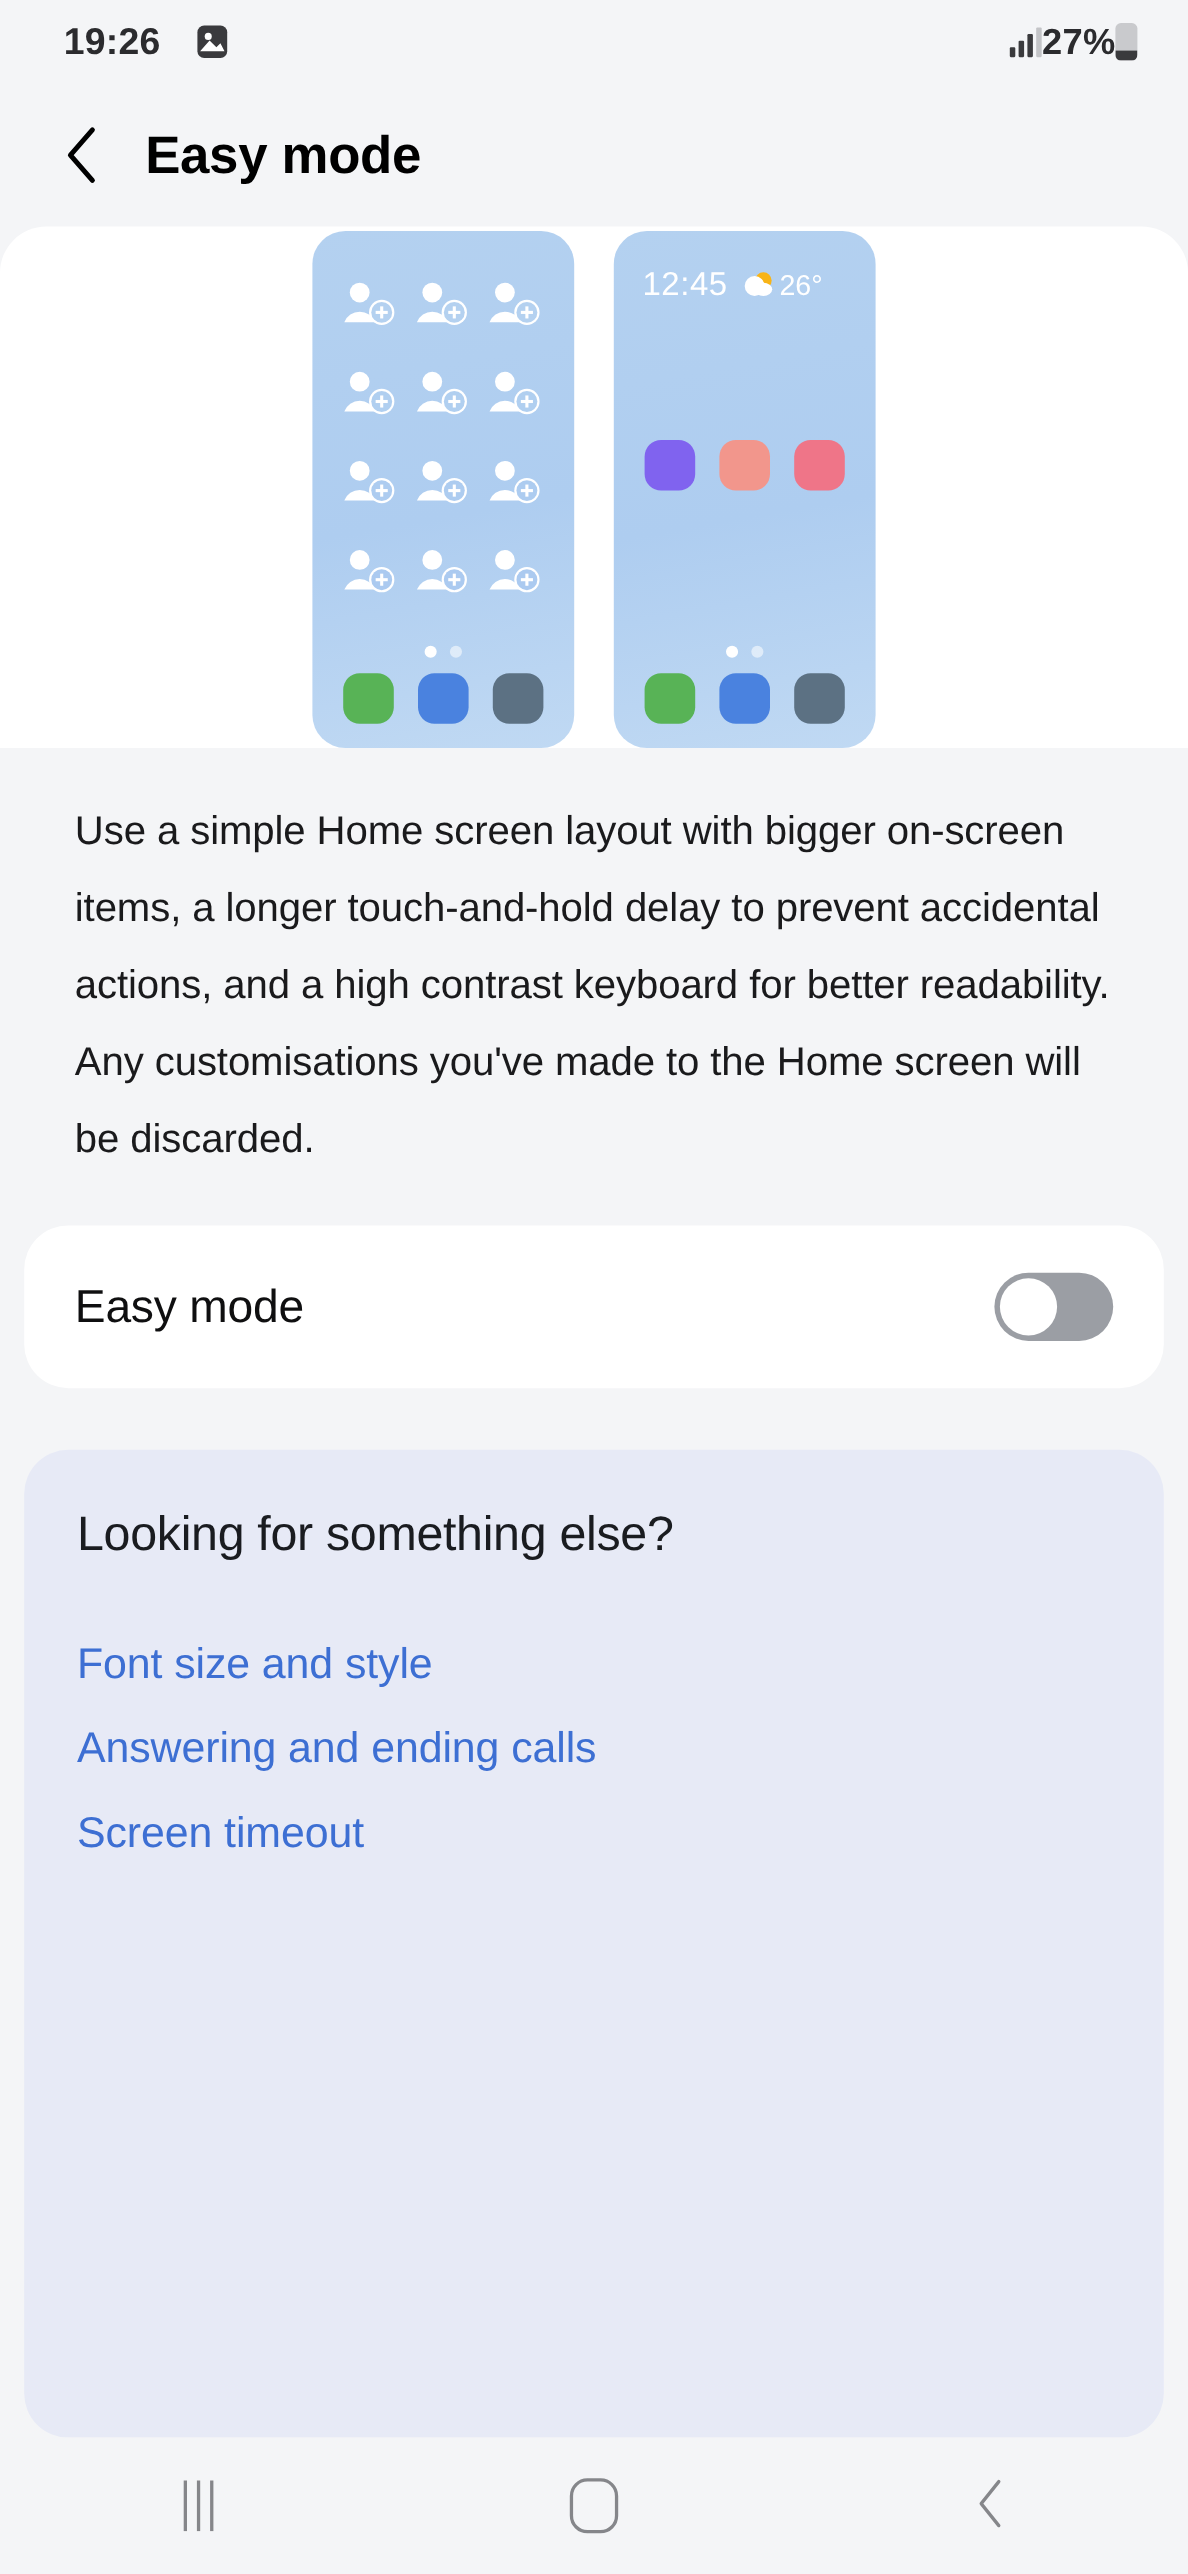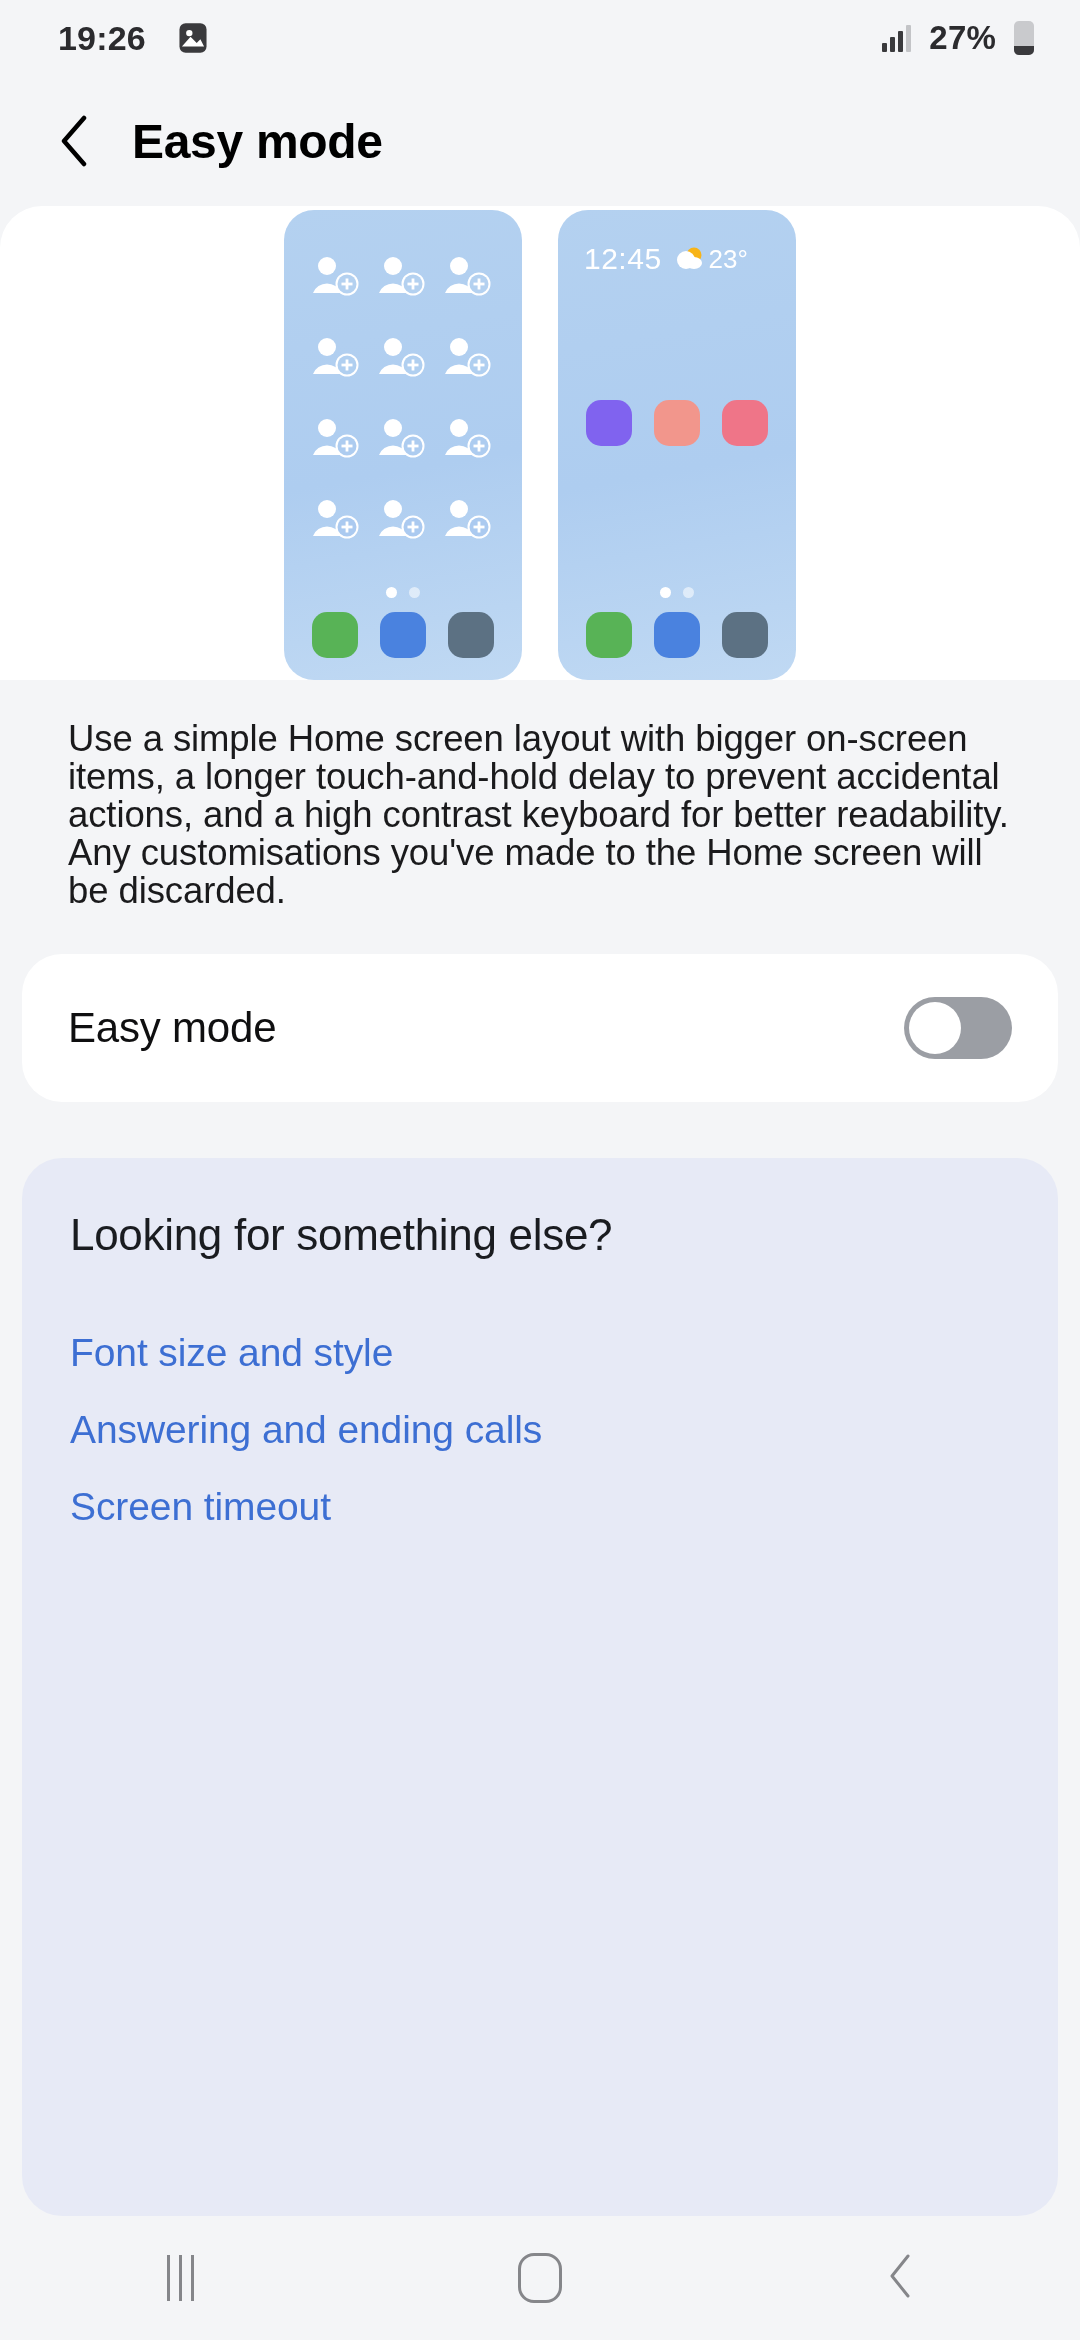--- a/index.html
+++ b/index.html
@@ -46,21 +46,21 @@
     letter-spacing: 0.2px;
   }
   .gallery-icon {
     width: 30px;
     height: 32px;
     position: relative;
   }
   .status-right {
     display: flex;
     align-items: center;
-    gap: 18px;
+    gap: 0;
   }
   .signal-icon { display: flex; align-items: flex-end; gap: 3px; height: 28px; }
   .signal-icon i {
     display: block;
     width: 5px;
     background: #3a3a3d;
     border-radius: 1px;
   }
   .signal-icon i:nth-child(1) { height: 9px; }
   .signal-icon i:nth-child(2) { height: 15px; }
@@ -214,21 +214,21 @@
   .app-icon {
     width: 46px;
     height: 46px;
     border-radius: 15px;
   }
 
   
   .description {
     padding: 40px 68px 24px 68px;
     font-size: 36.5px;
-    line-height: 38px;
+    line-height: 70px;
     color: #1a1a1c;
     letter-spacing: -0.1px;
   }
 
   
   .toggle-card {
     margin: 20px 22px 0 22px;
     background: #ffffff;
     border-radius: 40px;
     height: 148px;
@@ -484,21 +484,21 @@
       <div class="phone-status">
         <span class="phone-clock">12:45</span>
         <span class="weather-wrap">
           <span class="weather-icon">
             <svg width="32" height="26" viewBox="0 0 32 26">
               <circle cx="20" cy="9" r="7.5" fill="#f8b417"></circle>
               <circle cx="12" cy="14" r="9" fill="#ffffff"></circle>
               <ellipse cx="20" cy="17" rx="8" ry="6" fill="#ffffff"></ellipse>
             </svg>
           </span>
-          <span class="phone-temp">23°</span>
+          <span class="phone-temp">26°</span>
         </span>
       </div>
       <div class="apps-row">
         <span class="app-icon" style="background:#8063ef"></span>
         <span class="app-icon" style="background:#f2968c"></span>
         <span class="app-icon" style="background:#ef7588"></span>
       </div>
       <div class="page-dots">
         <span></span>
           <span class="dim"></span>

